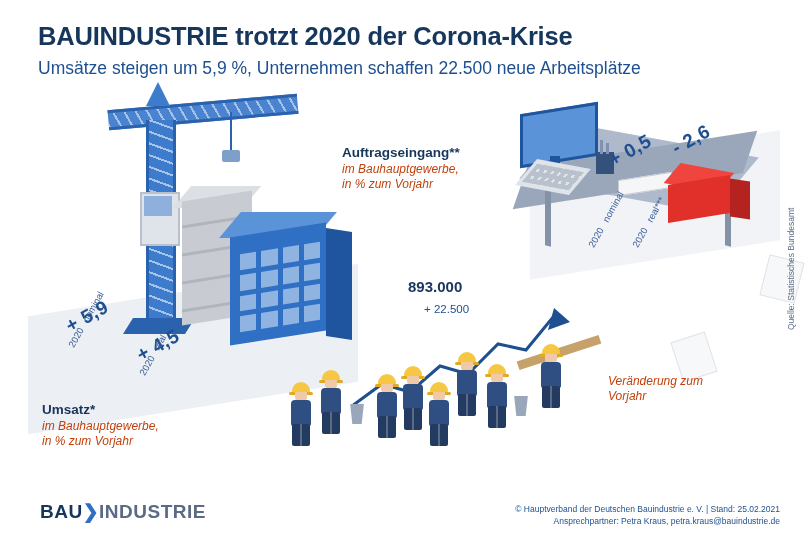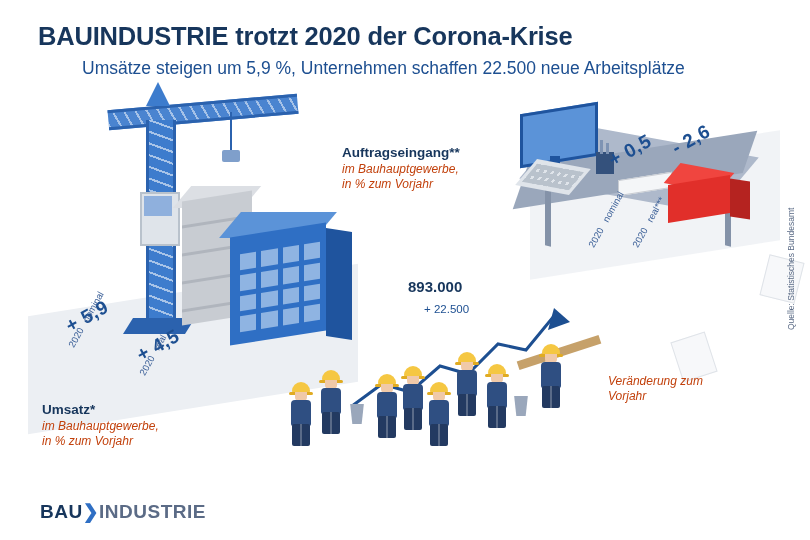--- a/index.html
+++ b/index.html
@@ -31,21 +31,20 @@
     letter-spacing: -0.2px;
     white-space: nowrap;
   }
   .subline {
     position: absolute;
     left: 38px;
     top: 58px;
     font-size: 17.5px;
     color: #1d4f91;
     white-space: nowrap;
-    margin-left: 44px;
   }
 
   
   .panel-left {
     position: absolute;
     left: 28px;
     top: 290px;
     width: 330px;
     height: 118px;
     background: #eceff3;
@@ -692,19 +691,23 @@
     <div class="bucket" style="left:512px; top:396px;"></div>
     <div class="plank"></div>
     <div class="worker" style="left:542px; top:344px;">
       <div class="w-helmet"></div>
       <div class="w-head"></div>
       <div class="w-body"></div>
       <div class="w-legs"></div>
     </div>
   </div>
 
+  <div class="copyright">
+    <div>© Hauptverband der Deutschen Bauindustrie e. V. | Stand: 25.02.2021</div>
+    <div>Ansprechpartner: Petra Kraus, petra.kraus@bauindustrie.de</div>
+  </div>
   <div class="source-vert">Quelle: Statistisches Bundesamt</div>
 
   <div class="logo">
     <span>BAU</span><span class="chev">❯</span><span class="light">INDUSTRIE</span>
   </div>
 
 </div>
 
 </body></html>

